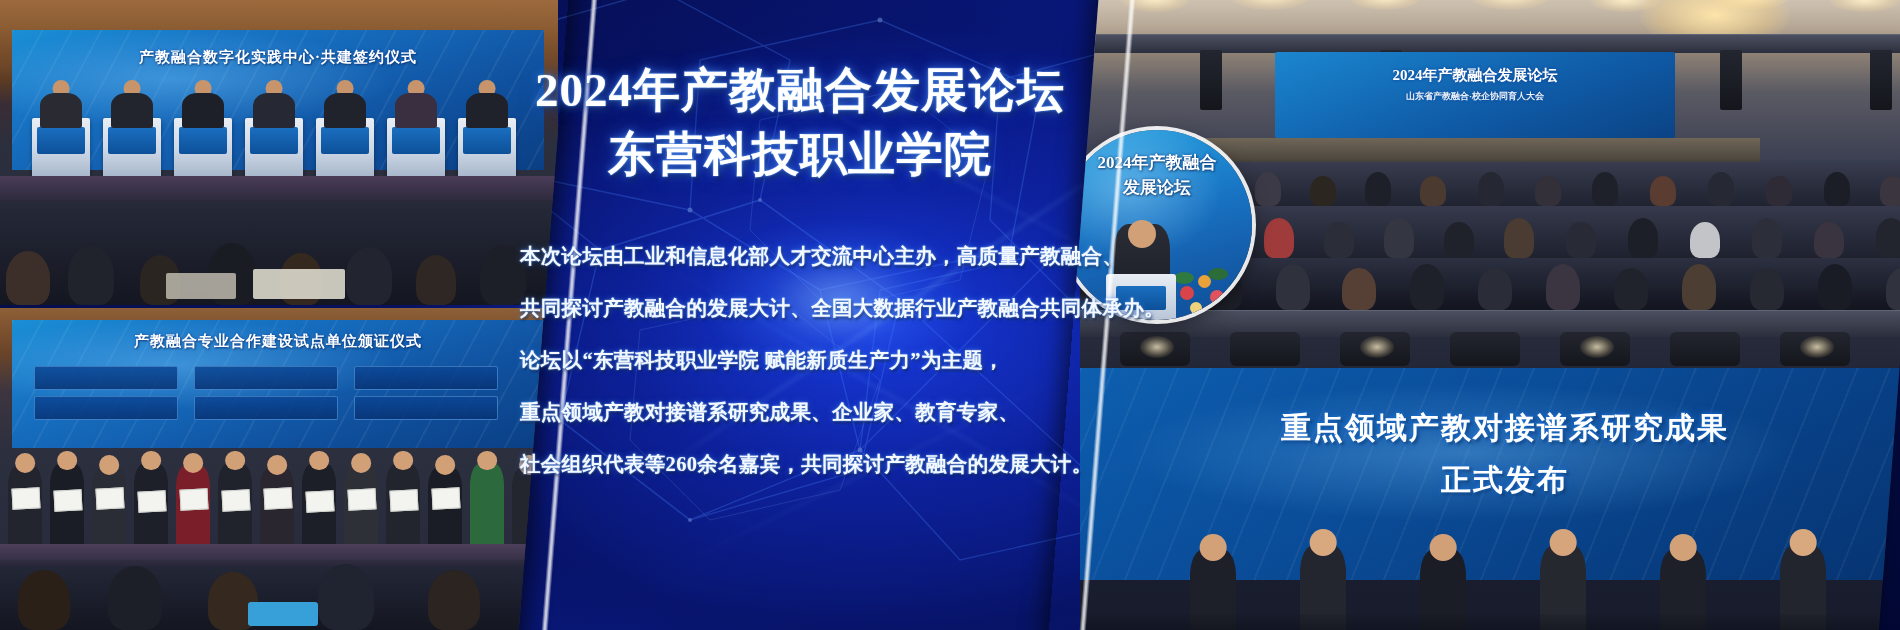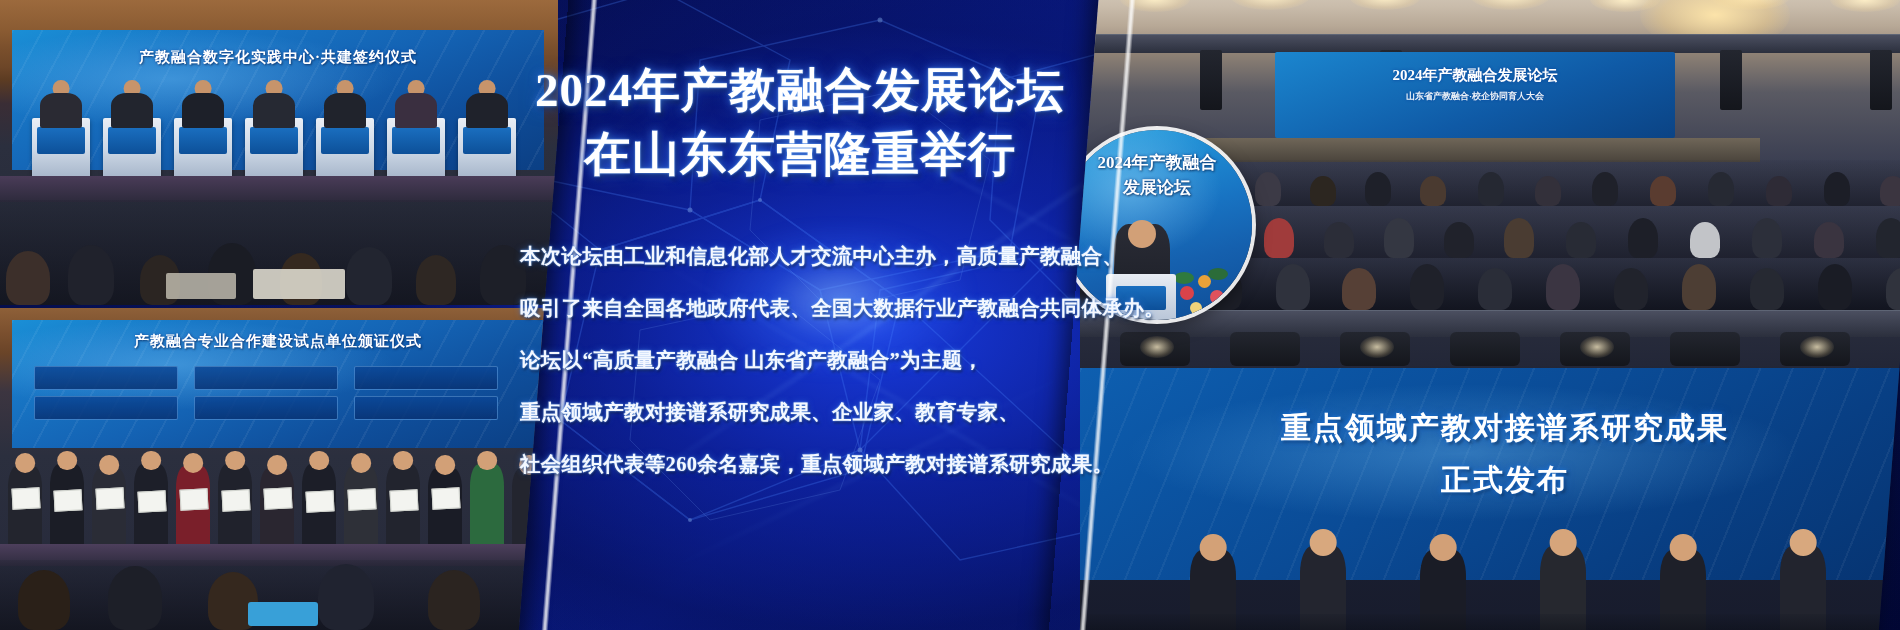--- a/index.html
+++ b/index.html
@@ -366,28 +366,28 @@
 
   <div class="glow-core"></div>
   <div class="streak s1"></div>
   <div class="streak s2"></div>
   <div class="streak s3"></div>
   <div class="streak s4"></div>
 
   <div class="text-col">
     <div class="headline">
       <span>2024年产教融合发展论坛</span>
-      <span class="l2">在山东东营隆重举行</span>
+      <span class="l2">东营科技职业学院</span>
     </div>
     <div class="body-text">
       <span class="ln">本次论坛由工业和信息化部人才交流中心主办，高质量产教融合、</span>
-      <span class="ln">吸引了来自全国各地政府代表、全国大数据行业产教融合共同体承办。</span>
-      <span class="ln">论坛以“高质量产教融合 山东省产教融合”为主题，</span>
+      <span class="ln">共同探讨产教融合的发展大计、全国大数据行业产教融合共同体承办。</span>
+      <span class="ln">论坛以“东营科技职业学院 赋能新质生产力”为主题，</span>
       <span class="ln">重点领域产教对接谱系研究成果、企业家、教育专家、</span>
-      <span class="ln">社会组织代表等260余名嘉宾，重点领域产教对接谱系研究成果。</span>
+      <span class="ln">社会组织代表等260余名嘉宾，共同探讨产教融合的发展大计。</span>
     </div>
   </div>
 
   <div class="photo-left">
     <div class="photo-left-inner">
 
       <div class="lp lp-top">
         <div class="hall-bg"></div>
 
         <div class="stage-screen" style="left:14px; top:30px; width:532px; height:140px;"></div>

